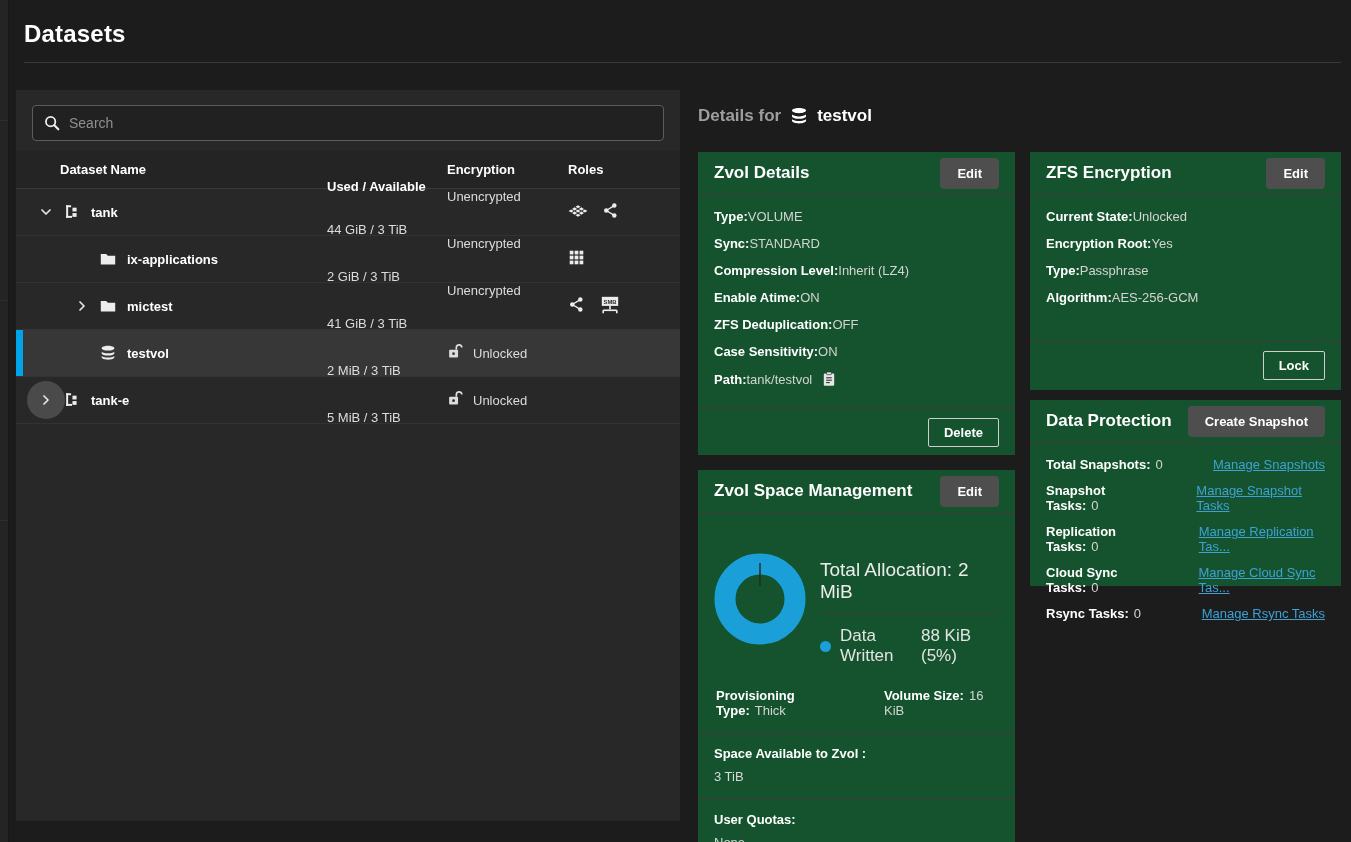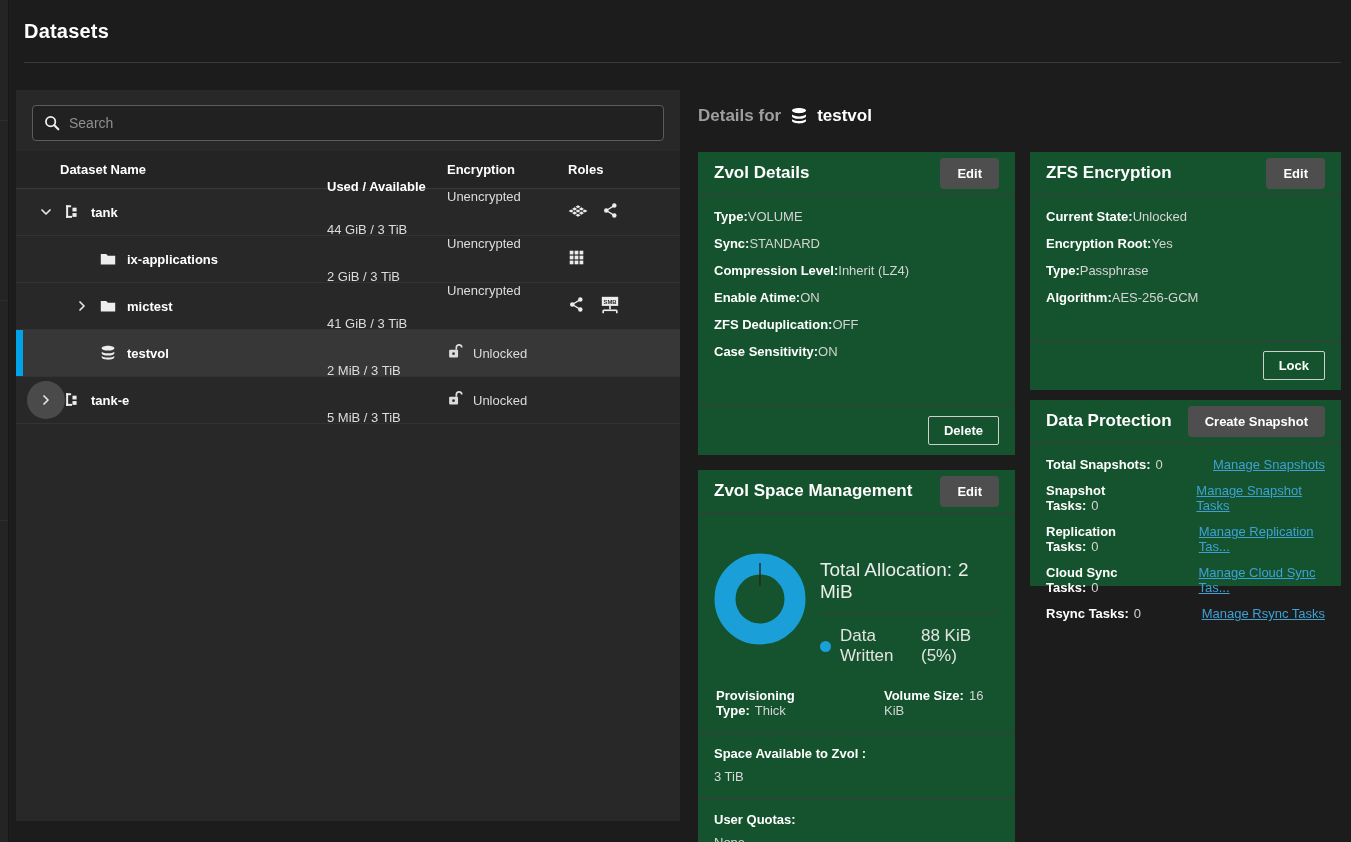--- a/index.html
+++ b/index.html
@@ -5,21 +5,21 @@
   html,body{margin:0;padding:0;}
   body{
     width:1351px;height:842px;position:relative;overflow:hidden;
     background:#1c1c1c;color:#fff;
     font-family:"Liberation Sans", sans-serif;
     -webkit-font-smoothing:antialiased;
   }
   .left-rail{position:absolute;left:0;top:0;width:8px;height:842px;background:#242424;border-right:1px solid #171717;}
   .left-rail .sep{position:absolute;left:0;width:8px;border-top:1px solid #2e2e2e;}
 
-  .page-title{position:absolute;left:24px;top:20px;font-size:20px;font-weight:bold;letter-spacing:.2px;}
+  .page-title{position:absolute;left:24px;top:20px;font-size:24px;font-weight:bold;letter-spacing:.2px;}
   .title-divider{position:absolute;left:24px;right:10px;top:62px;border-top:1px solid #3a3a3a;}
 
   
   .panel{position:absolute;left:16px;top:90px;width:664px;height:731px;background:#282828;}
   .search-wrap{position:relative;margin:15px 16px 10px 16px;}
   .search-input{
     width:100%;box-sizing:border-box;height:36px;background:#212121;color:#e0e0e0;
     border:1px solid #5c5c5c;border-radius:4px;padding:0 10px 0 36px;font-size:14px;outline:none;
     font-family:"Liberation Sans", sans-serif;
   }
@@ -339,20 +339,33 @@
         <span class="val">ON</span>
       </div>
     <div class="detail-item">
         <span class="lbl">ZFS Deduplication:</span>
         <span class="val">OFF</span>
       </div>
     <div class="detail-item">
         <span class="lbl">Case Sensitivity:</span>
         <span class="val">ON</span>
       </div>
+    <div class="detail-item">
+      <span class="lbl">Path:</span>
+      <span class="val">tank/testvol</span>
+      <span class="copy-icon">
+        <svg viewBox="0 0 20 20" width="16" height="16">
+            <rect x="3.5" y="3" width="13" height="15.5" rx="1.4" fill="currentColor"></rect>
+            <rect x="7" y="1.2" width="6" height="3.4" rx="0.8" fill="currentColor" stroke="#262626" stroke-width="0.8"></rect>
+            <line x1="6.5" y1="8.5" x2="13.5" y2="8.5" stroke="#262626" stroke-width="1.3"></line>
+            <line x1="6.5" y1="11.5" x2="13.5" y2="11.5" stroke="#262626" stroke-width="1.3"></line>
+            <line x1="6.5" y1="14.5" x2="11" y2="14.5" stroke="#262626" stroke-width="1.3"></line>
+          </svg>
+      </span>
+    </div>
   </div>
   <div class="card-footer">
     <button class="btn-outline">Delete</button>
   </div>
 </div>
 
 <div class="card" id="card-encryption">
   <div class="card-header">
     <span class="card-title">ZFS Encryption</span>
     <button class="btn-gray">Edit</button>

